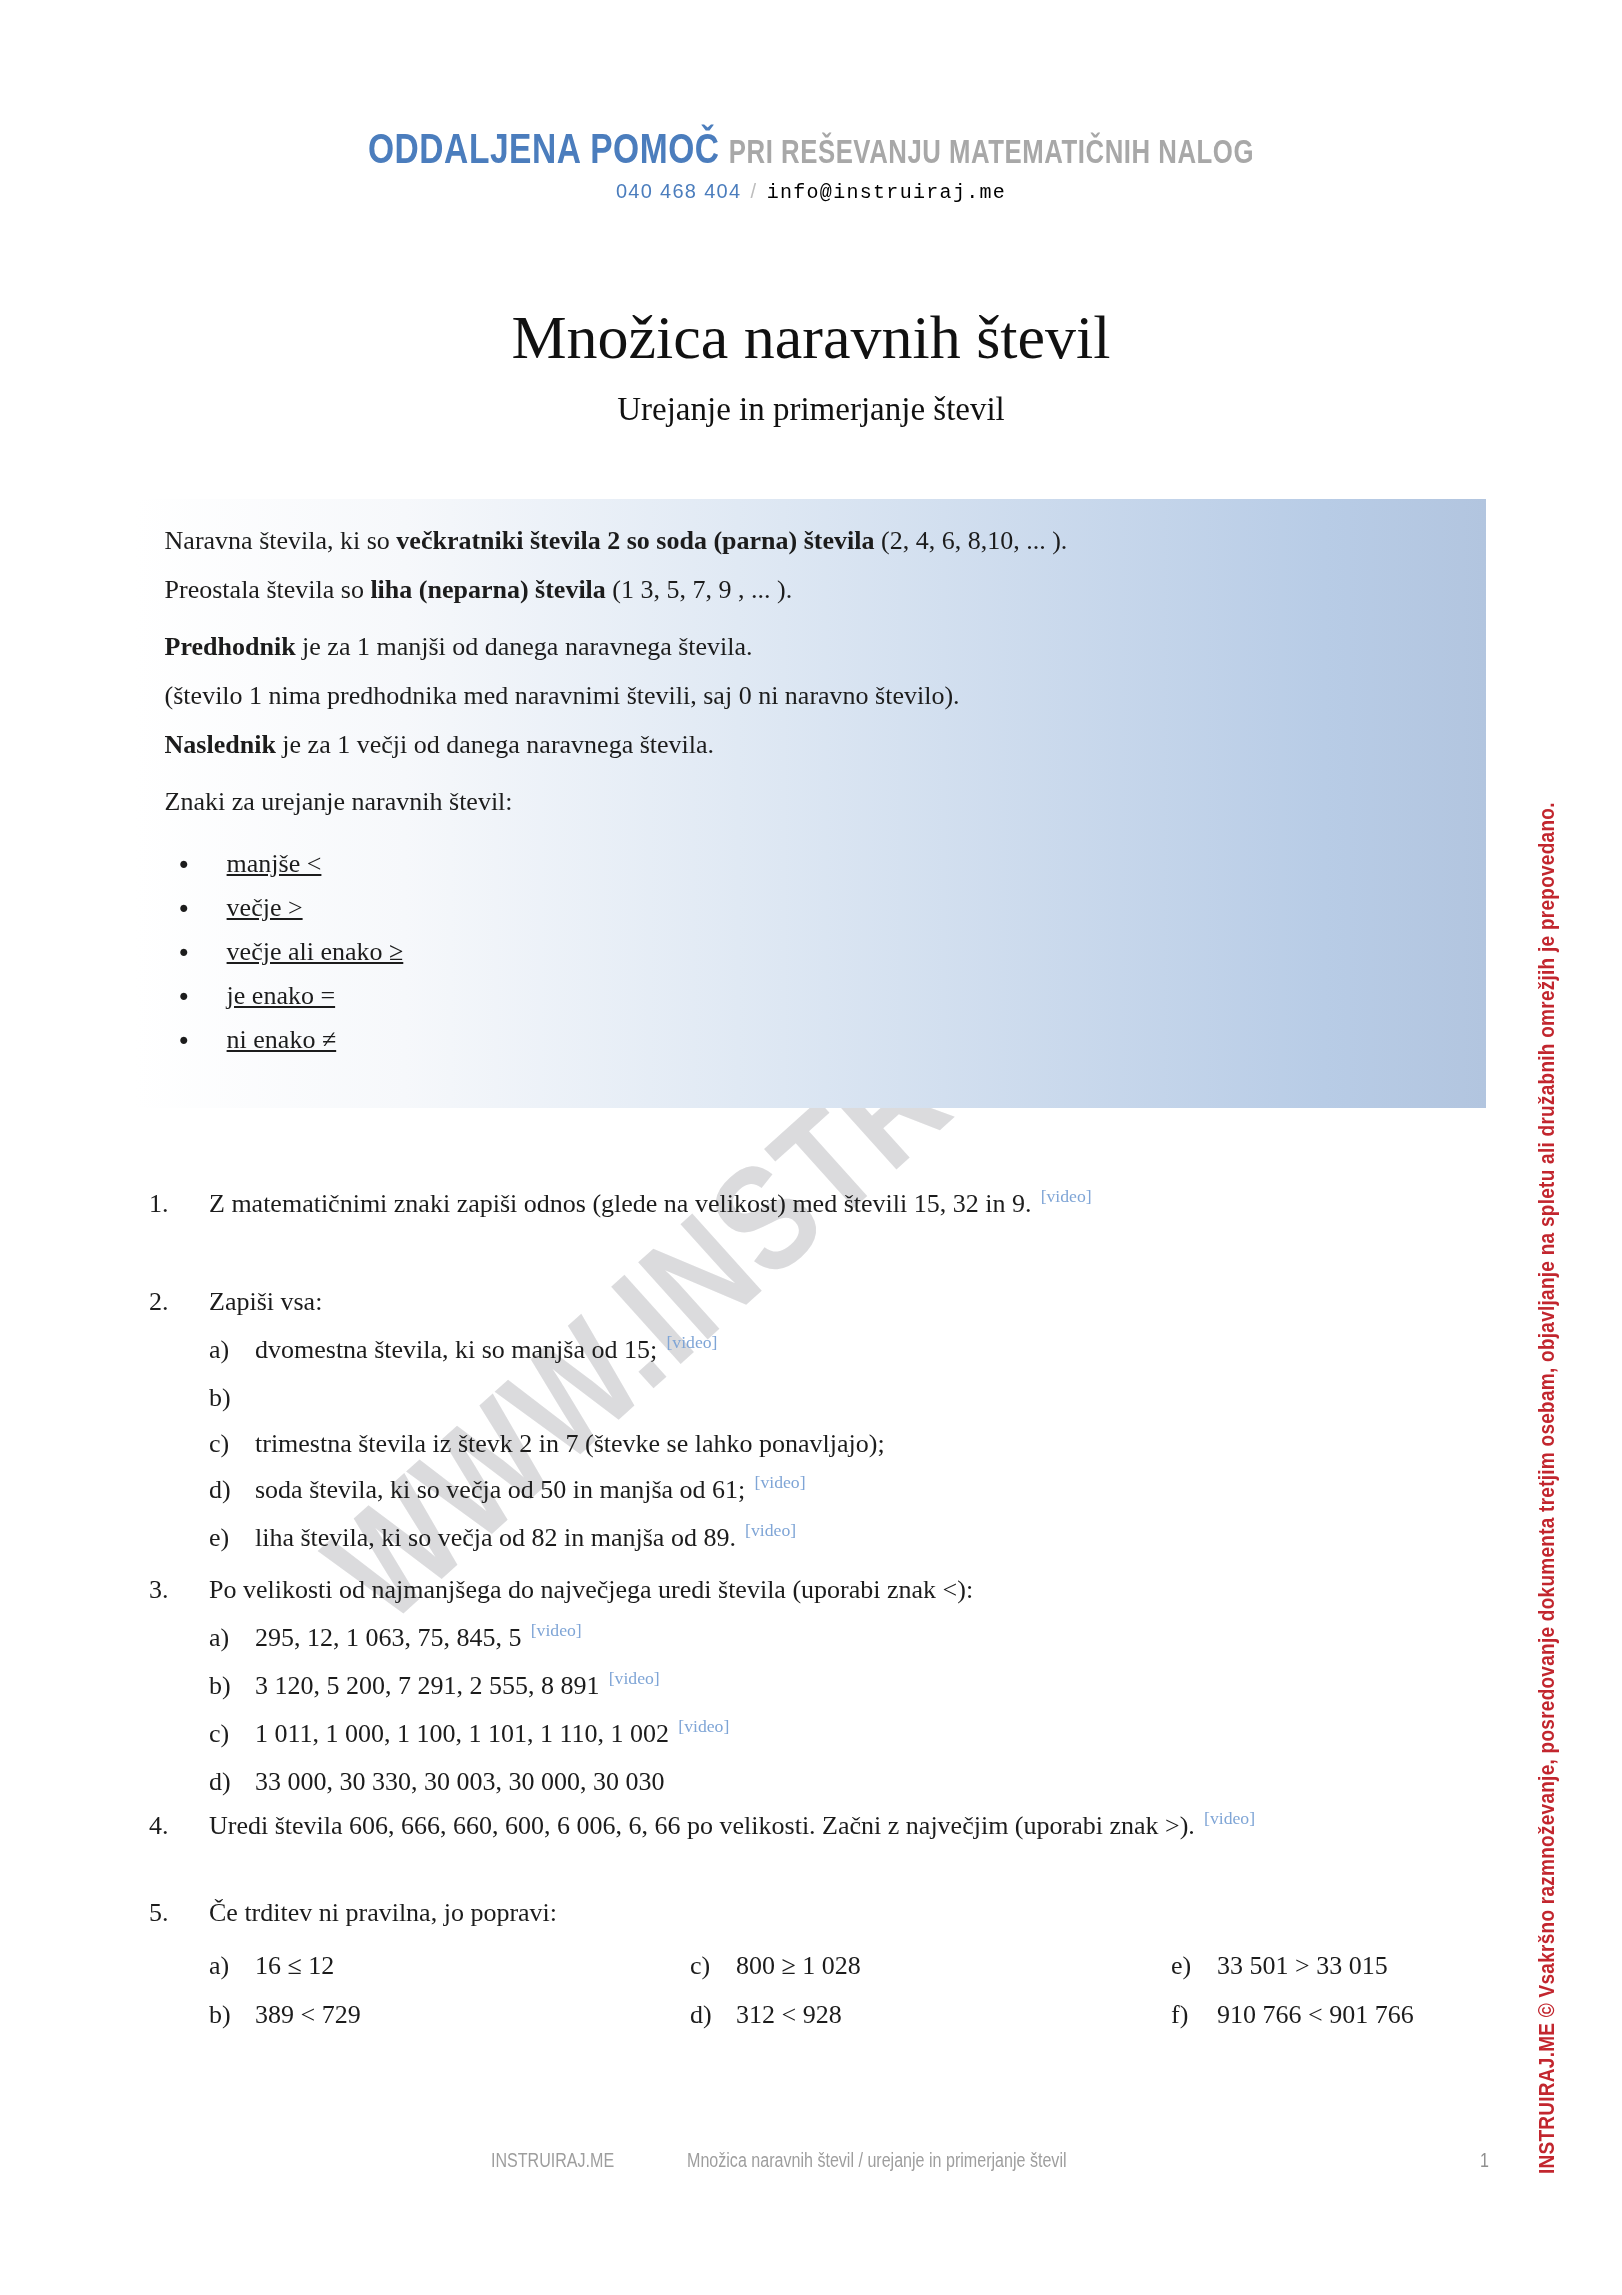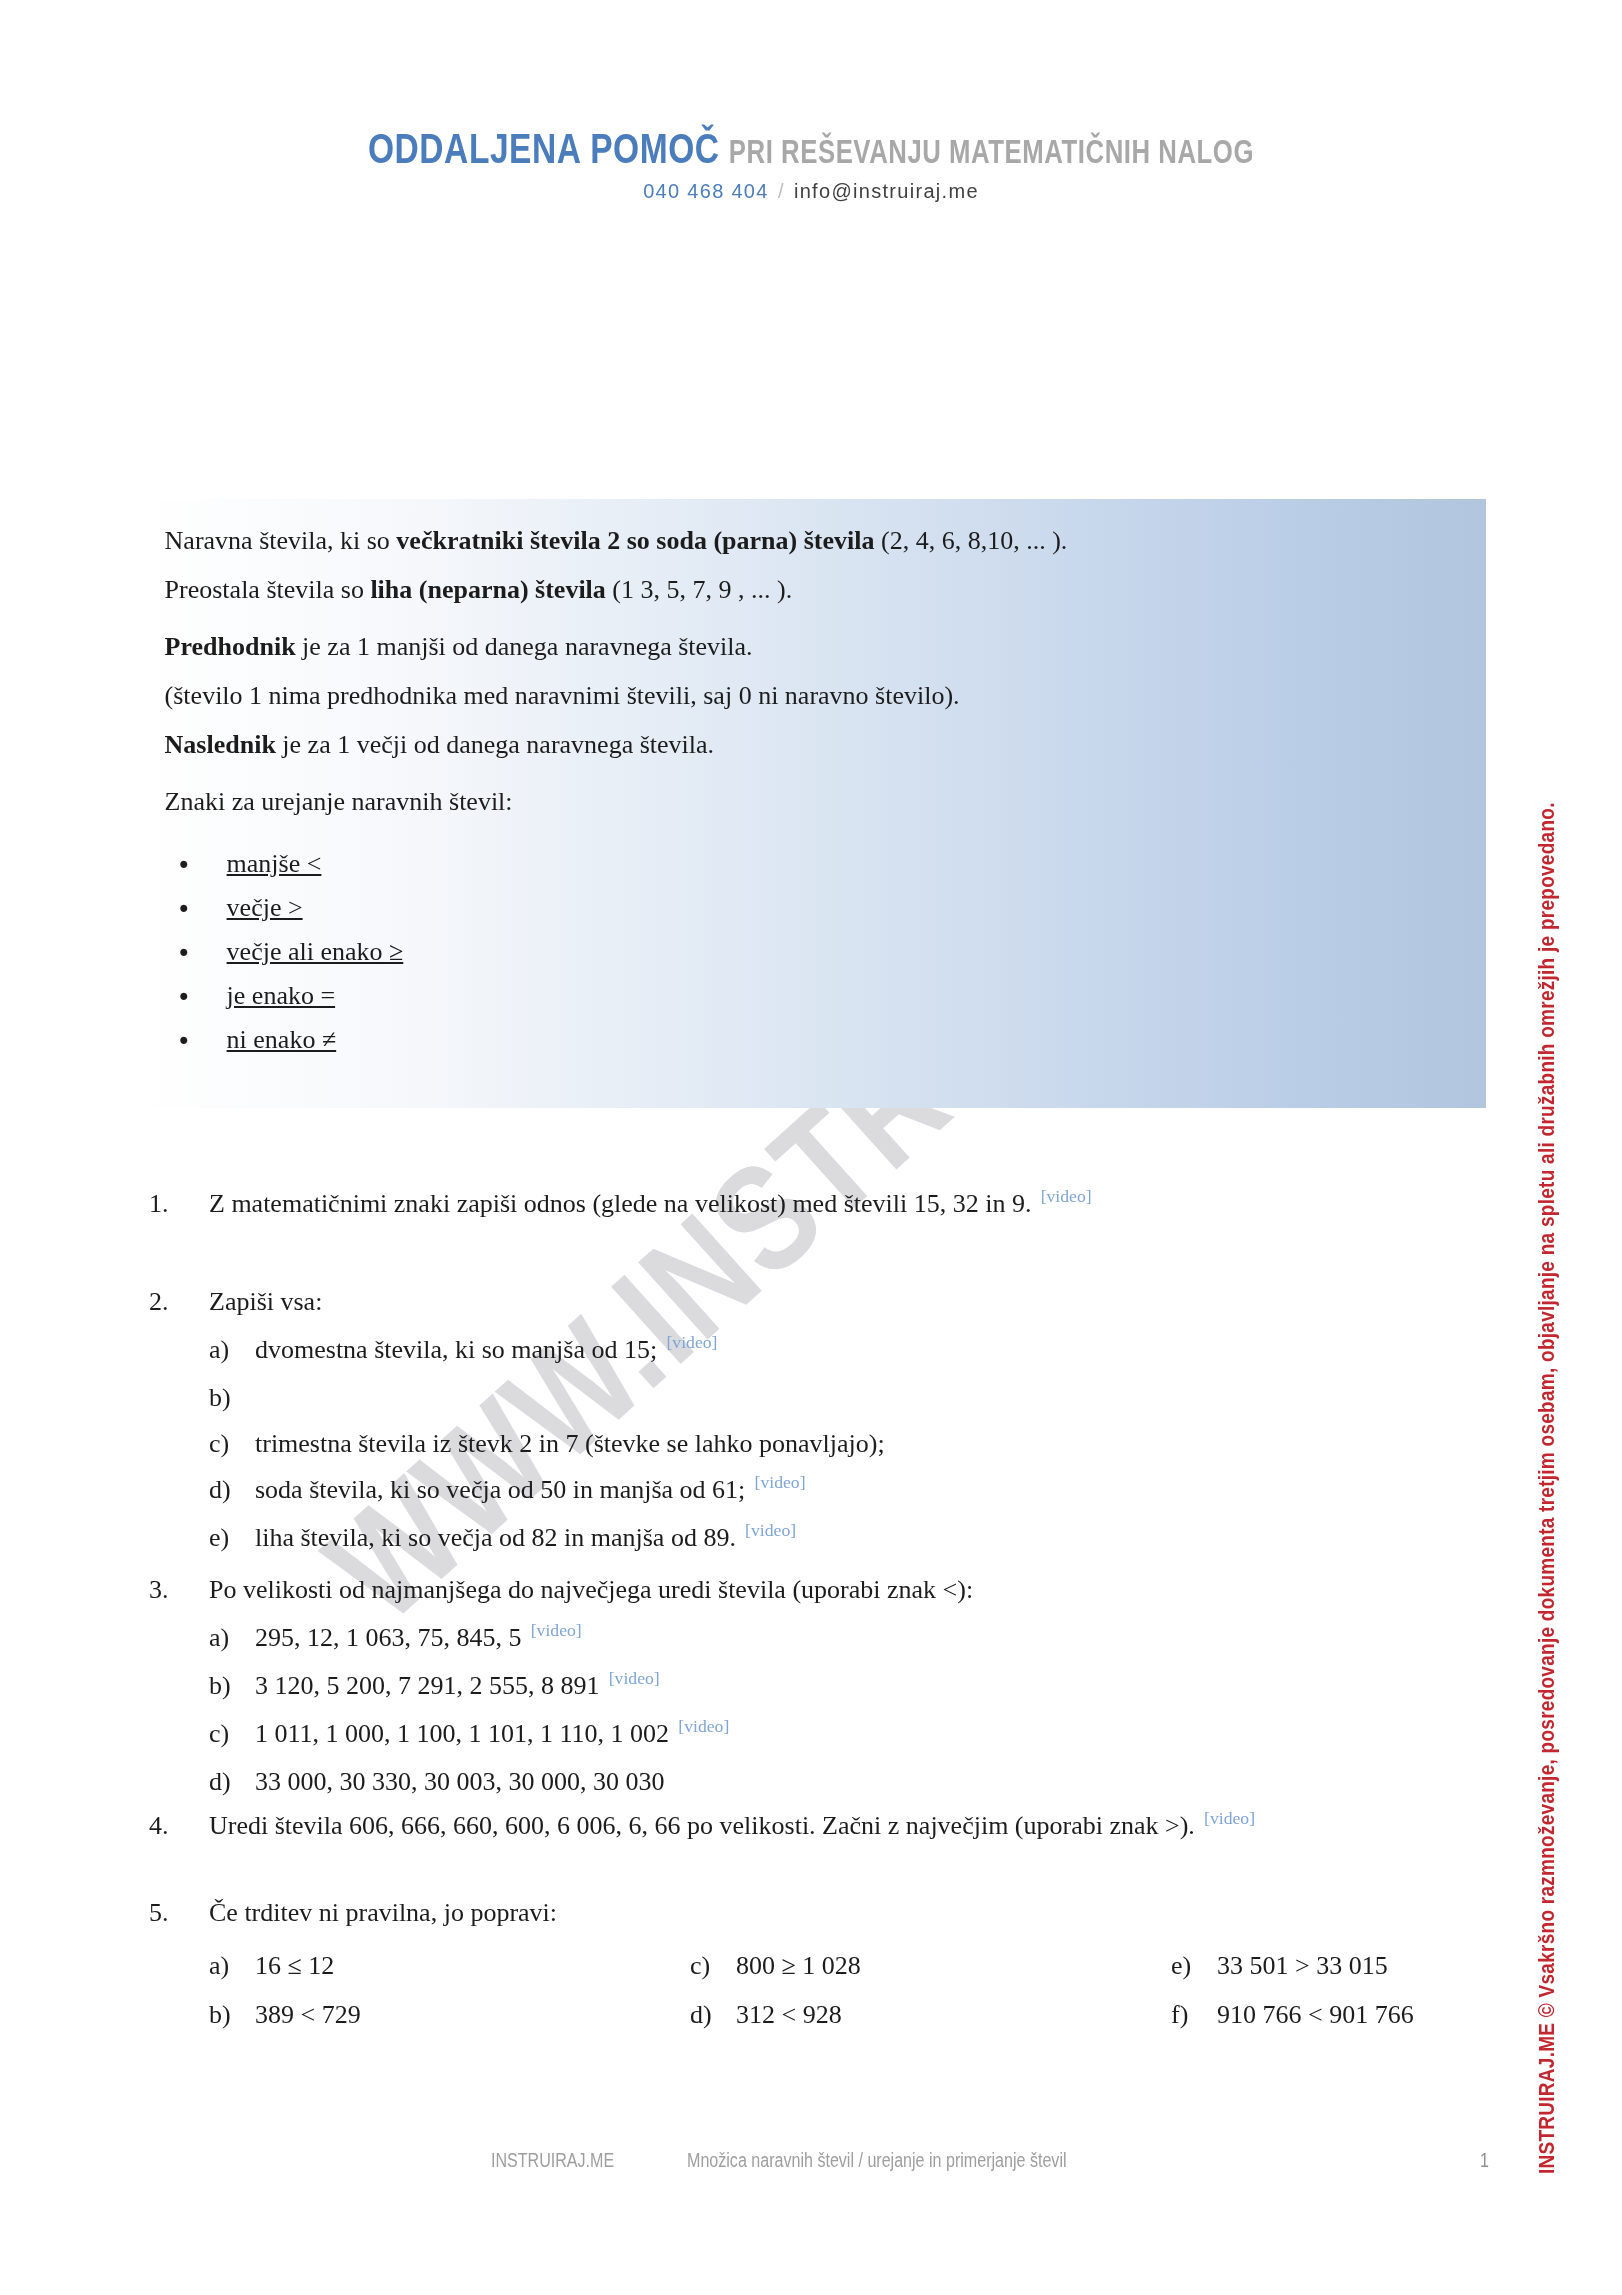--- a/index.html
+++ b/index.html
@@ -13,21 +13,21 @@
   }
   
   .header{position:absolute;top:124px;left:0;width:100%;text-align:center;z-index:3;
           font-family:"Liberation Sans", sans-serif;white-space:nowrap;}
   .hdr-line1{display:inline-block;transform:scaleX(0.78);transform-origin:50% 50%;}
   .brand{font-size:43px;font-weight:bold;color:#4b7dbd;letter-spacing:0.7px;}
   .tagline{font-size:33px;font-weight:bold;color:#a8a8a8;letter-spacing:0.7px;margin-left:11.8px;}
   .hdr-line2{margin-top:6.5px;font-size:20px;letter-spacing:1.3px;}
   .phone{color:#4b7dbd;}
   .hdr-sep{color:#bdbdbd;margin:0 9.2px;}
-  .email{color:#404040;}
+  .email{color:#000000;font-family:Liberation Mono, monospace;}
   
   .title-block{position:absolute;top:302px;left:0;width:100%;text-align:center;z-index:3;}
   .doc-title{font-size:62px;font-weight:normal;margin:0;color:#111;}
   .doc-subtitle{font-size:33px;margin-top:18.3px;color:#111;}
   
   .watermark{
     position:absolute;left:294px;top:1525px;z-index:1;
     transform:rotate(-42deg) scaleX(0.82);transform-origin:0 0;
     font-family:"Liberation Sans", sans-serif;font-weight:bold;
     font-size:151px;letter-spacing:2.6px;color:#b9b9bd;opacity:0.5;white-space:nowrap;
@@ -83,20 +83,24 @@
 
   <div class="header">
     <div class="hdr-line1">
       <span class="brand">ODDALJENA POMOČ</span><span class="tagline">PRI REŠEVANJU MATEMATIČNIH NALOG</span>
     </div>
     <div class="hdr-line2">
       <span class="phone">040 468 404</span><span class="hdr-sep">/</span><span class="email">info@instruiraj.me</span>
     </div>
   </div>
 
+  <div class="title-block">
+    <h1 class="doc-title">Množica naravnih števil</h1>
+    <div class="doc-subtitle">Urejanje in primerjanje števil</div>
+  </div>
 
   <div class="info-box">
     <p><span>Naravna števila, ki so </span><span class="b">večkratniki števila 2 so soda (parna) števila</span><span> (2, 4, 6, 8,10, ... ).</span><br>
     <span>Preostala števila so </span><span class="b">liha (neparna) števila</span><span> (1 3, 5, 7, 9 , ... ).</span></p>
 
     <p class="ib-p2"><span class="b">Predhodnik</span><span> je za 1 manjši od danega naravnega števila.</span><br>
     <span>(število 1 nima predhodnika med naravnimi števili, saj 0 ni naravno število).</span><br>
     <span class="b">Naslednik</span><span> je za 1 večji od danega naravnega števila.</span></p>
 
     <p class="ib-signs-head">Znaki za urejanje naravnih števil:</p>

